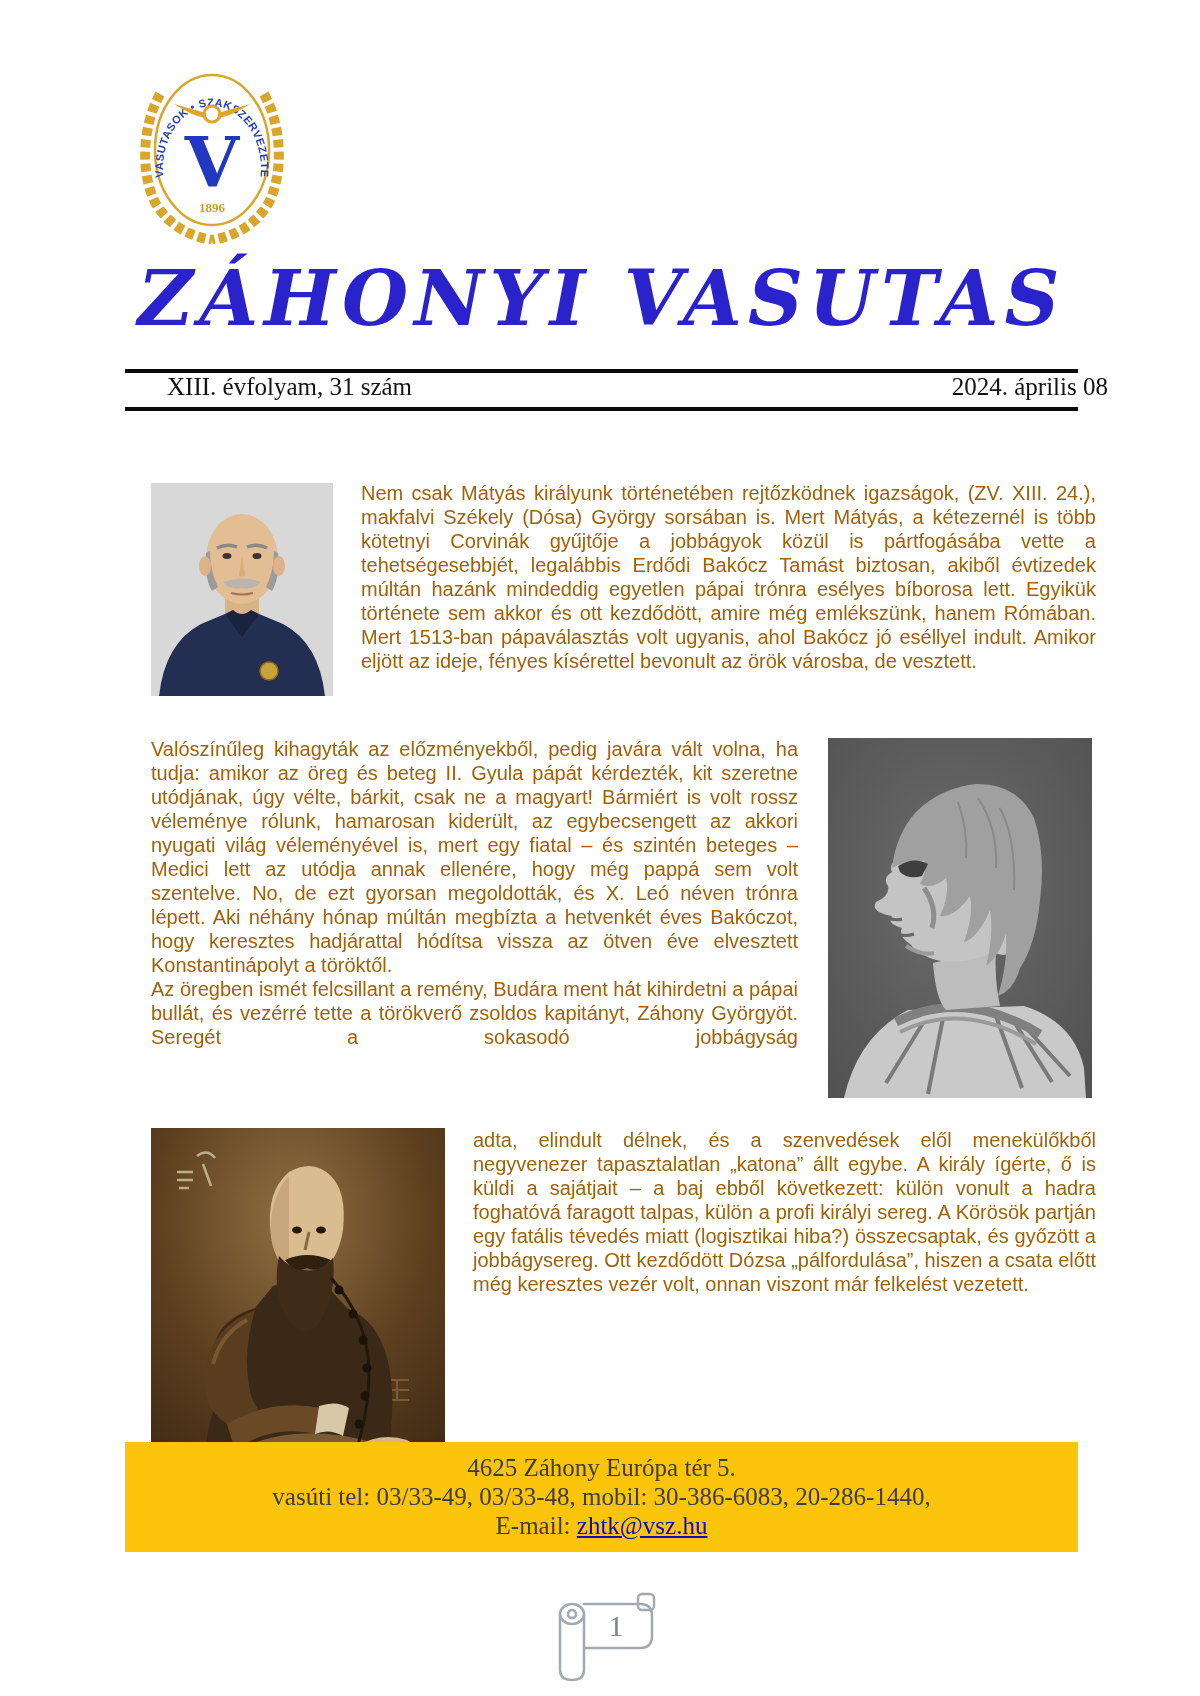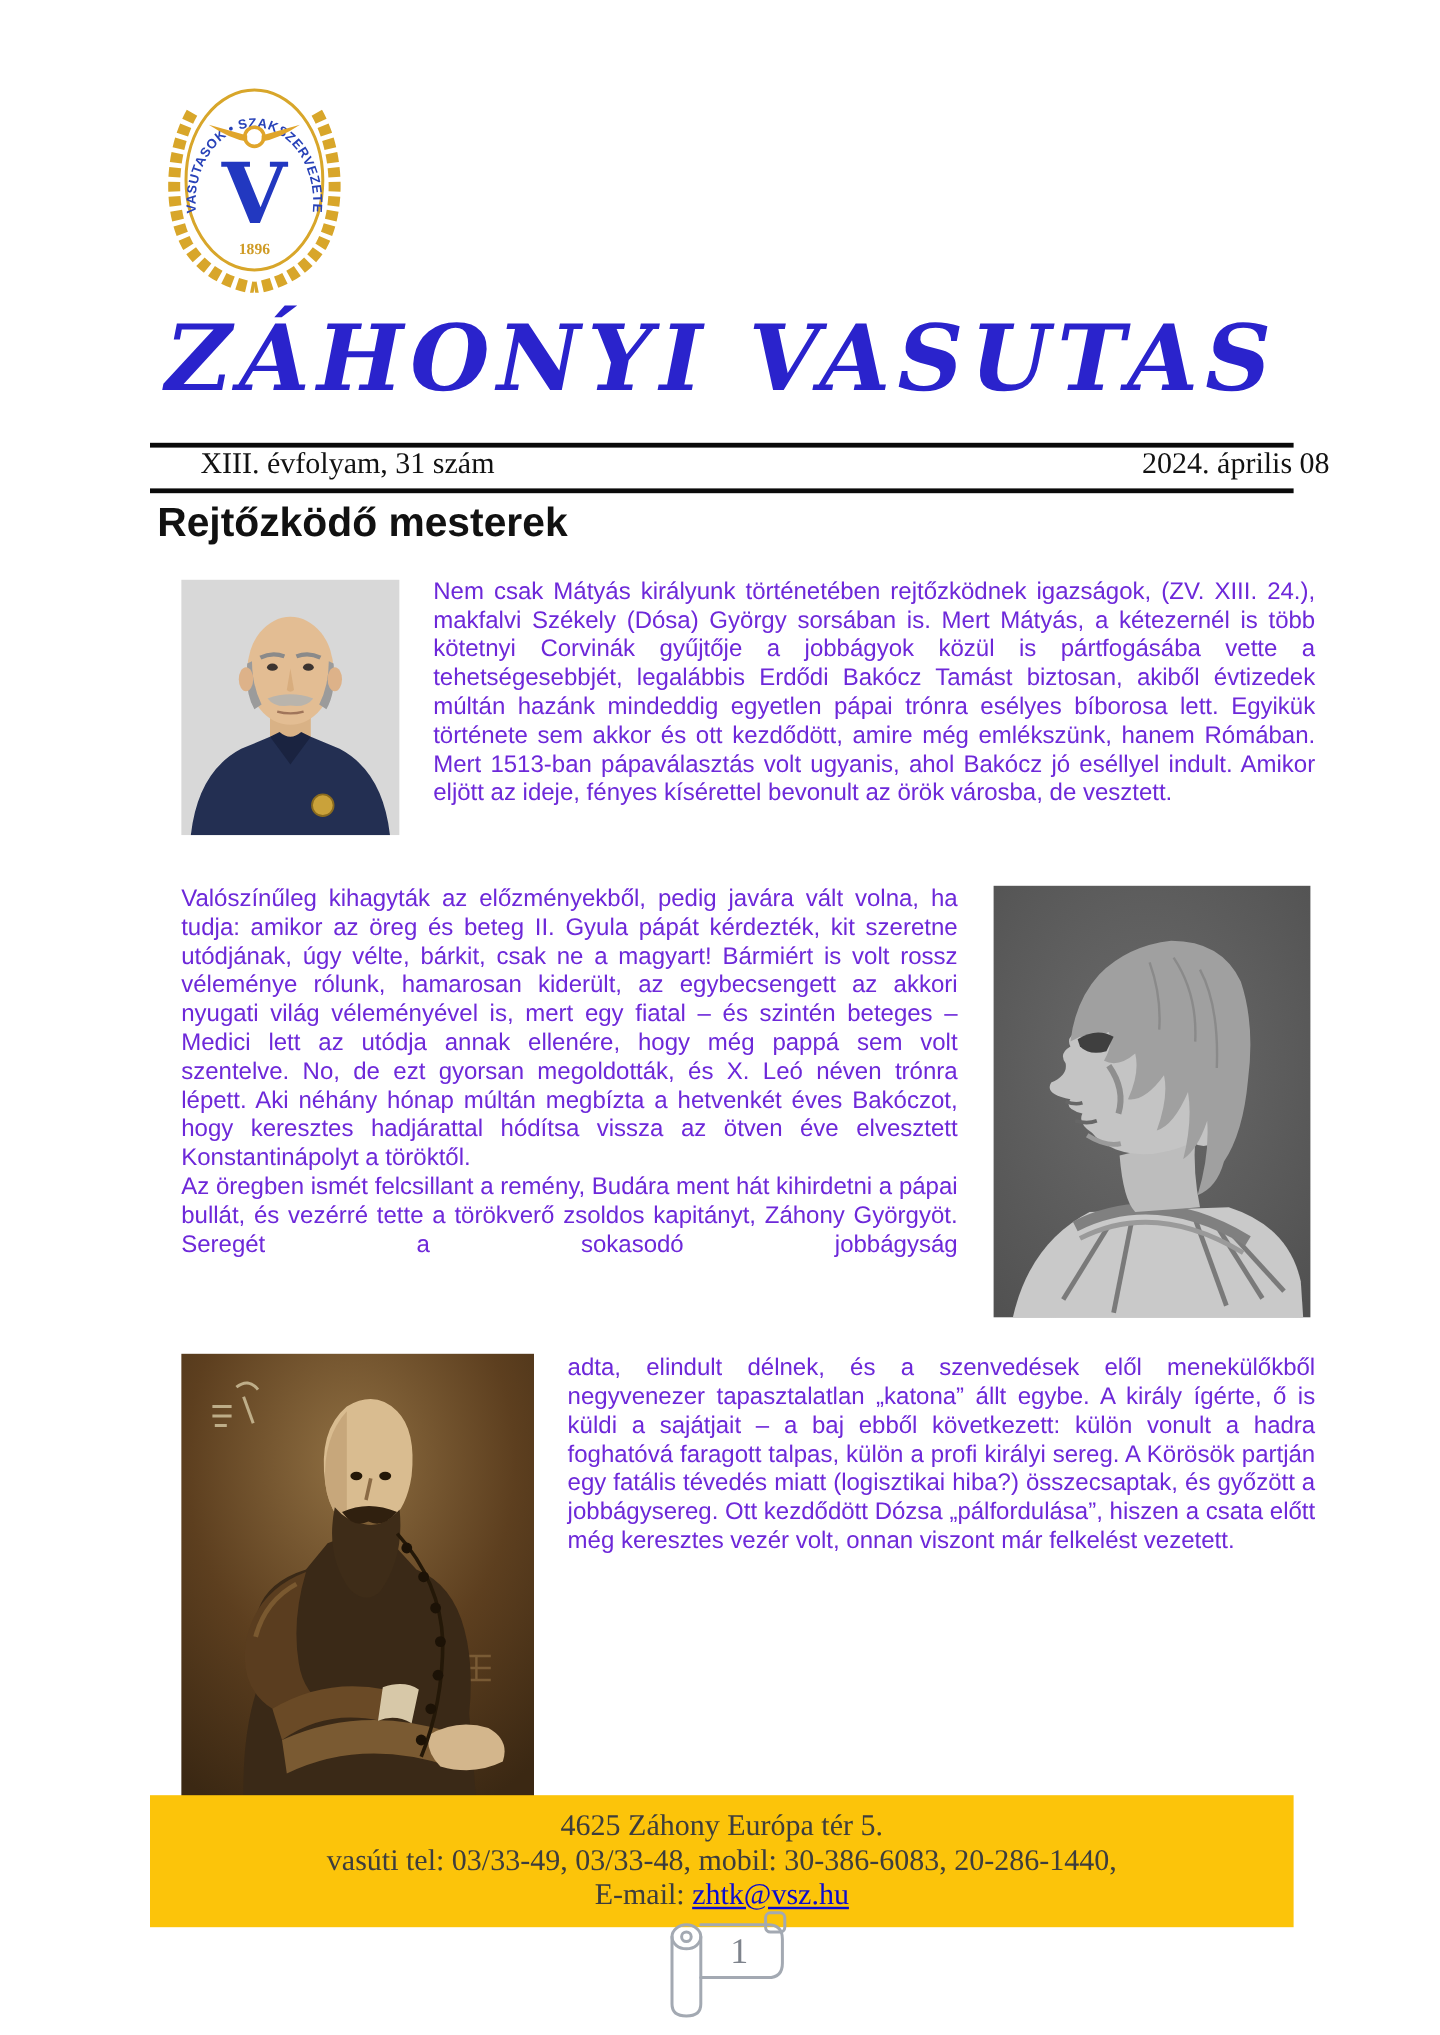--- a/index.html
+++ b/index.html
@@ -28,36 +28,36 @@
     font-family:"Liberation Serif", serif; font-size:25px; color:#121212;margin-left:36px;
   }
 
   
   .article-heading {
     position:absolute; left:131px; top:417px;
     font-size:34px; font-weight:bold; color:#111111;
   }
   .section {
     position:absolute; left:133px; width:945px;
-    font-size:20px; line-height:24px; text-align:justify; color:#6d28d9;padding-left:18px;
+    font-size:20px; line-height:24px; text-align:justify; color:#a16207;padding-left:18px;
   }
   .s1 { top:481px; } .s2 { top:737px; } .s3 { top:1128px; }
   .section p { margin:0; }
   .p3 { margin-top:38px; text-align-last:justify; }
   .p4 { margin-top:5px; }
   .p5 { margin-top:32px; }
 
   .photo     { float:left;  width:182px; height:213px; margin:2px 28px 6px 0; }
   .engraving { float:right; width:272px; height:360px; margin:1px 0 8px 26px; }
   .painting  { float:left;  width:294px; height:374px; margin:0 28px 8px 0; }
   .photo svg, .engraving svg, .painting svg { display:block; width:100%; height:100%; }
 
   
   .footer {
-    position:absolute; left:125px; top:1496px; width:953px; height:110px;
+    position:absolute; left:125px; top:1442px; width:953px; height:110px;
     background:#fcc40a; box-sizing:border-box; padding-top:11px;
     text-align:center; font-family:"Liberation Serif", serif;
     font-size:25px; line-height:29px; color:#3d3d3d;
   }
   .email-link { color:#0b0bd0; text-decoration:underline; cursor:pointer; }
 
   .scroll { position:absolute; left:550px; top:1592px; width:124px; height:100px; }
 </style>
 </head>
 <body>
@@ -88,21 +88,20 @@
 
   <div class="masthead">ZÁHONYI VASUTAS</div>
 
   <div class="rule rule-top"></div>
   <div class="issue-row">
     <span>XIII. évfolyam, 31 szám</span>
     <span>2024. április 08</span>
   </div>
   <div class="rule rule-bottom"></div>
 
-  <div class="article-heading">Rejtőzködő mesterek</div>
 
   <div class="section s1">
     <div class="photo">
       <svg viewBox="0 0 182 213">
         <rect width="182" height="213" fill="#d8d8d8"></rect>
         <rect x="74" y="108" width="34" height="32" fill="#d9b286"></rect>
         <ellipse cx="91" cy="76" rx="36" ry="45" fill="#e3bd93"></ellipse>
         <path d="M55,70 Q53,95 61,108 L67,104 Q59,88 59,68 Z" fill="#9b9b9b"></path>
         <path d="M127,70 Q129,95 121,108 L115,104 Q123,88 123,68 Z" fill="#9b9b9b"></path>
         <ellipse cx="54" cy="83" rx="6" ry="10" fill="#ddb289"></ellipse>

